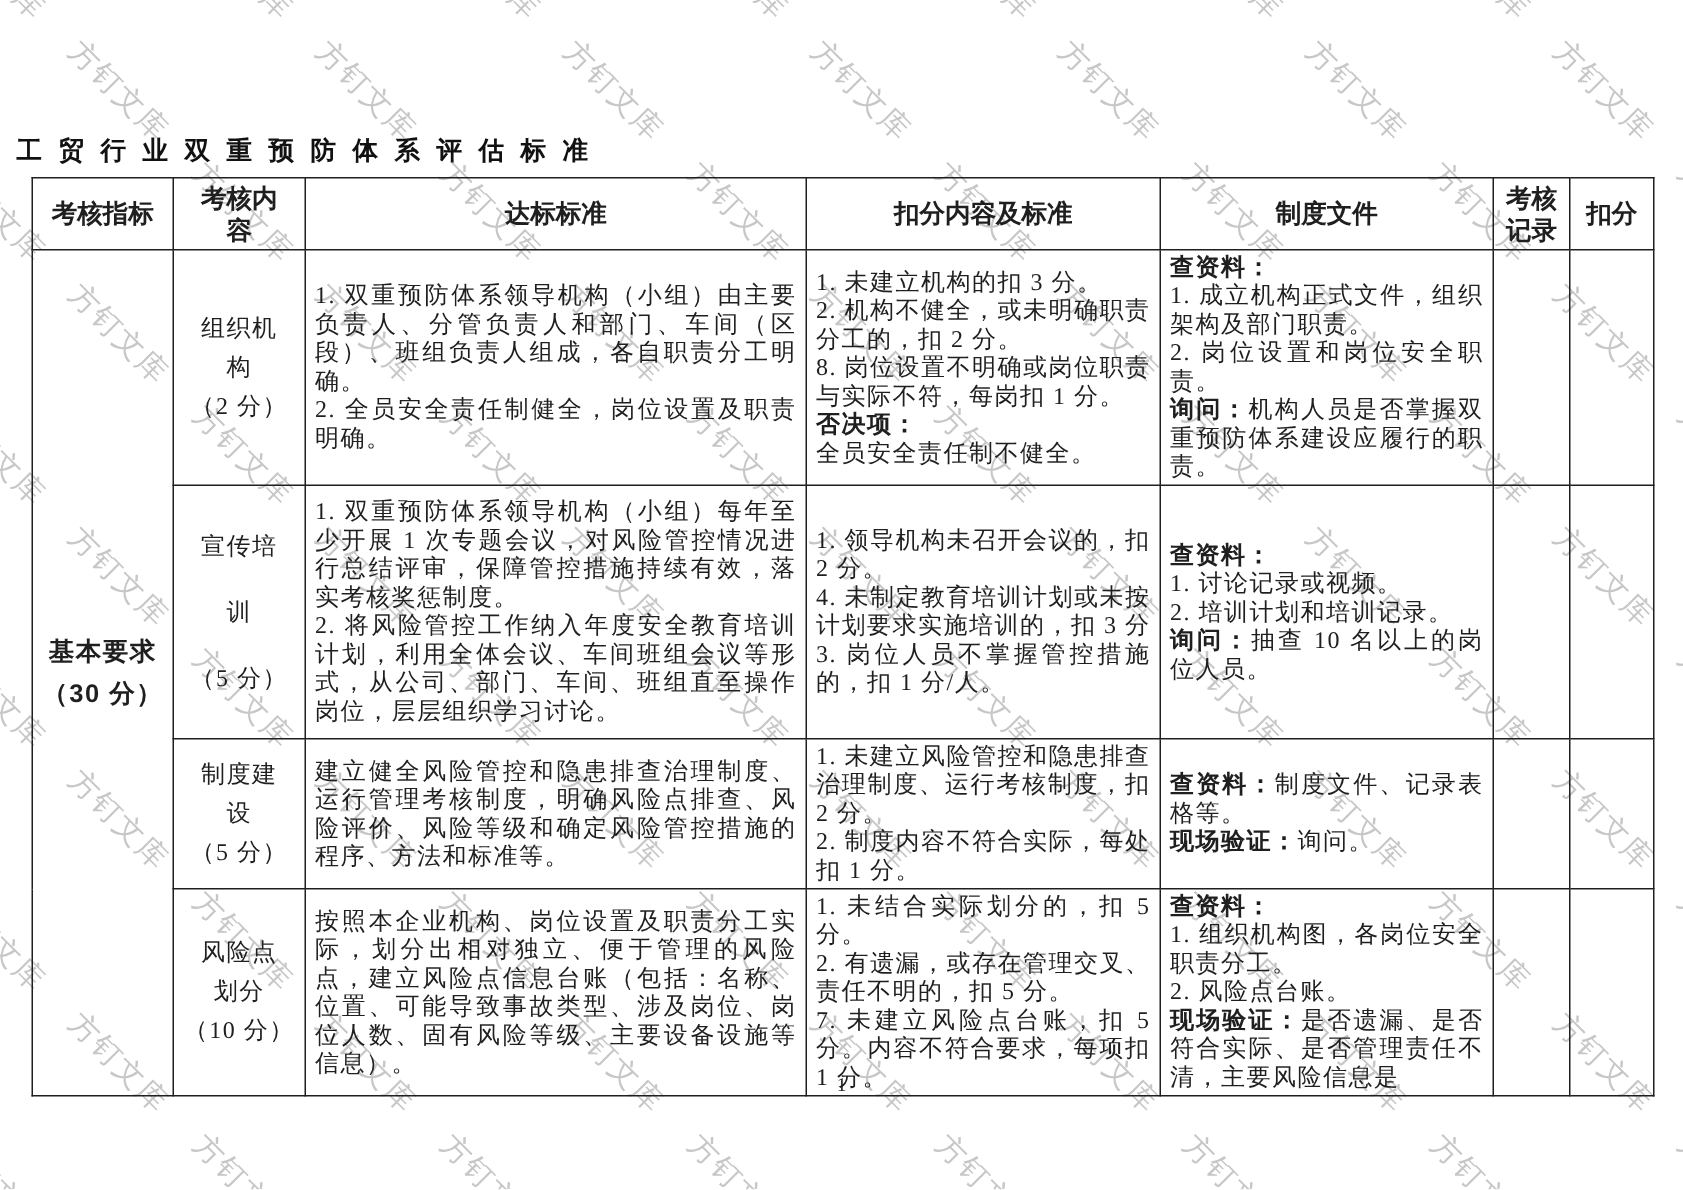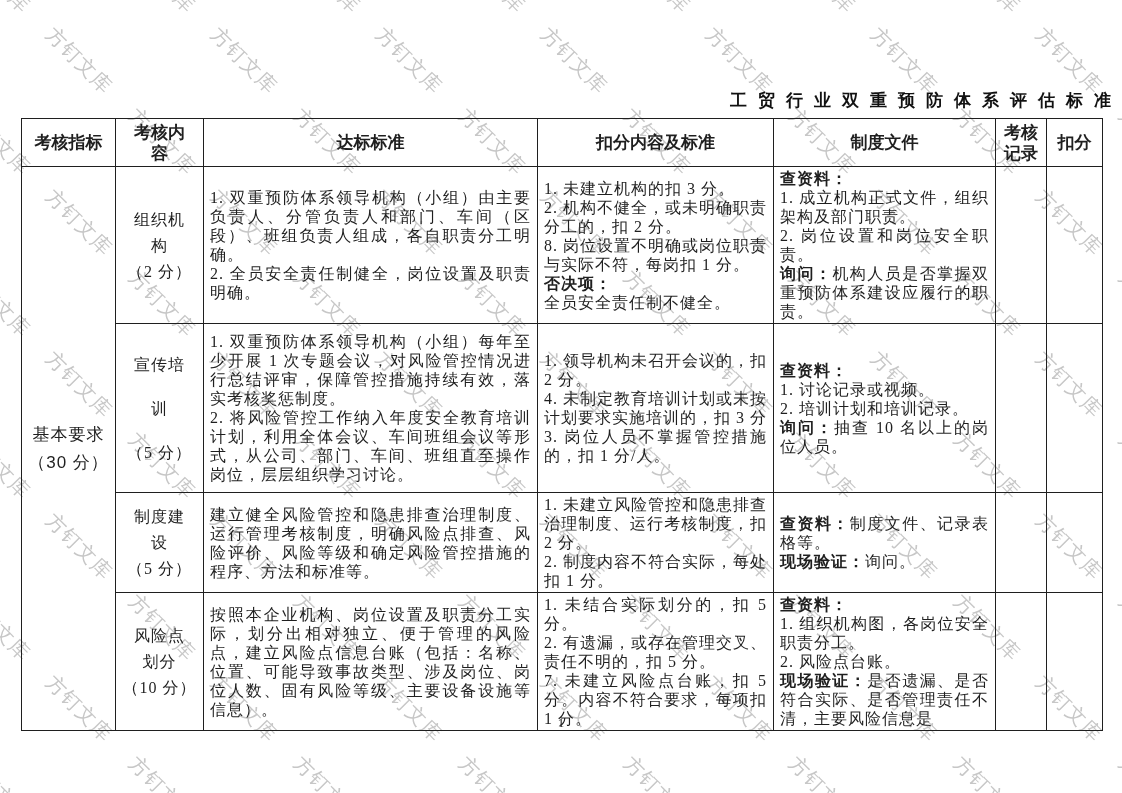--- a/index.html
+++ b/index.html
@@ -7,40 +7,40 @@
     position:relative;width:1122px;height:793px;background:#ffffff;overflow:hidden;
     font-family:"Liberation Serif","DejaVu Serif",serif;color:#1f1f1f;
   }
   .watermark-layer{position:absolute;inset:0;z-index:0;pointer-events:none;}
   .wm{
     position:absolute;transform:rotate(45deg);transform-origin:center;
     font-size:20px;letter-spacing:1px;white-space:nowrap;user-select:none;
     font-family:"Liberation Serif","DejaVu Serif",serif;
   }
   .title{
-    position:absolute;top:89px;left:0;width:100%;margin:0;text-align:right;z-index:1;
+    position:absolute;top:89px;left:0;width:100%;margin:0;text-align:left;z-index:1;
     font-family:"Liberation Sans","DejaVu Sans",sans-serif;
     font-size:17px;font-weight:bold;letter-spacing:11px;text-indent:11px;color:#111;
   }
   table.eval{
     position:absolute;left:21px;top:118px;width:1081px;z-index:1;
     border-collapse:collapse;table-layout:fixed;background:transparent;
   }
   .eval th,.eval td{
     border:1px solid #1f1f1f;vertical-align:middle;overflow:hidden;
     padding:2px 6px;box-sizing:border-box;
   }
   .eval th{
     font-family:"Liberation Sans","DejaVu Sans",sans-serif;
     font-size:17px;line-height:21px;font-weight:bold;text-align:center;
     height:48px;padding:2px 3px;
   }
   .eval td{font-size:16px;line-height:19px;letter-spacing:1px;text-align:justify;}
   td.c-group{
-    font-family:"Liberation Sans","DejaVu Sans",sans-serif;font-weight:normal;
+    font-family:"Liberation Sans","DejaVu Sans",sans-serif;font-weight:bold;
     font-size:17px;line-height:28px;text-align:center;letter-spacing:1px;padding:2px;
   }
   td.c-content{text-align:center;letter-spacing:1px;padding:2px;}
   .c-content .lines{display:flex;flex-direction:column;align-items:center;justify-content:center;gap:7px;}
   .c-content.spread .lines{gap:25px;}
   .p{margin:0;text-align:justify;}
   .eval b{font-family:"Liberation Sans","DejaVu Sans",sans-serif;font-weight:bold;}
   .pageno{
     position:absolute;top:715px;left:0;width:100%;text-align:center;z-index:1;
     font-size:13px;color:#1f1f1f;font-family:"Liberation Serif","DejaVu Serif",serif;

